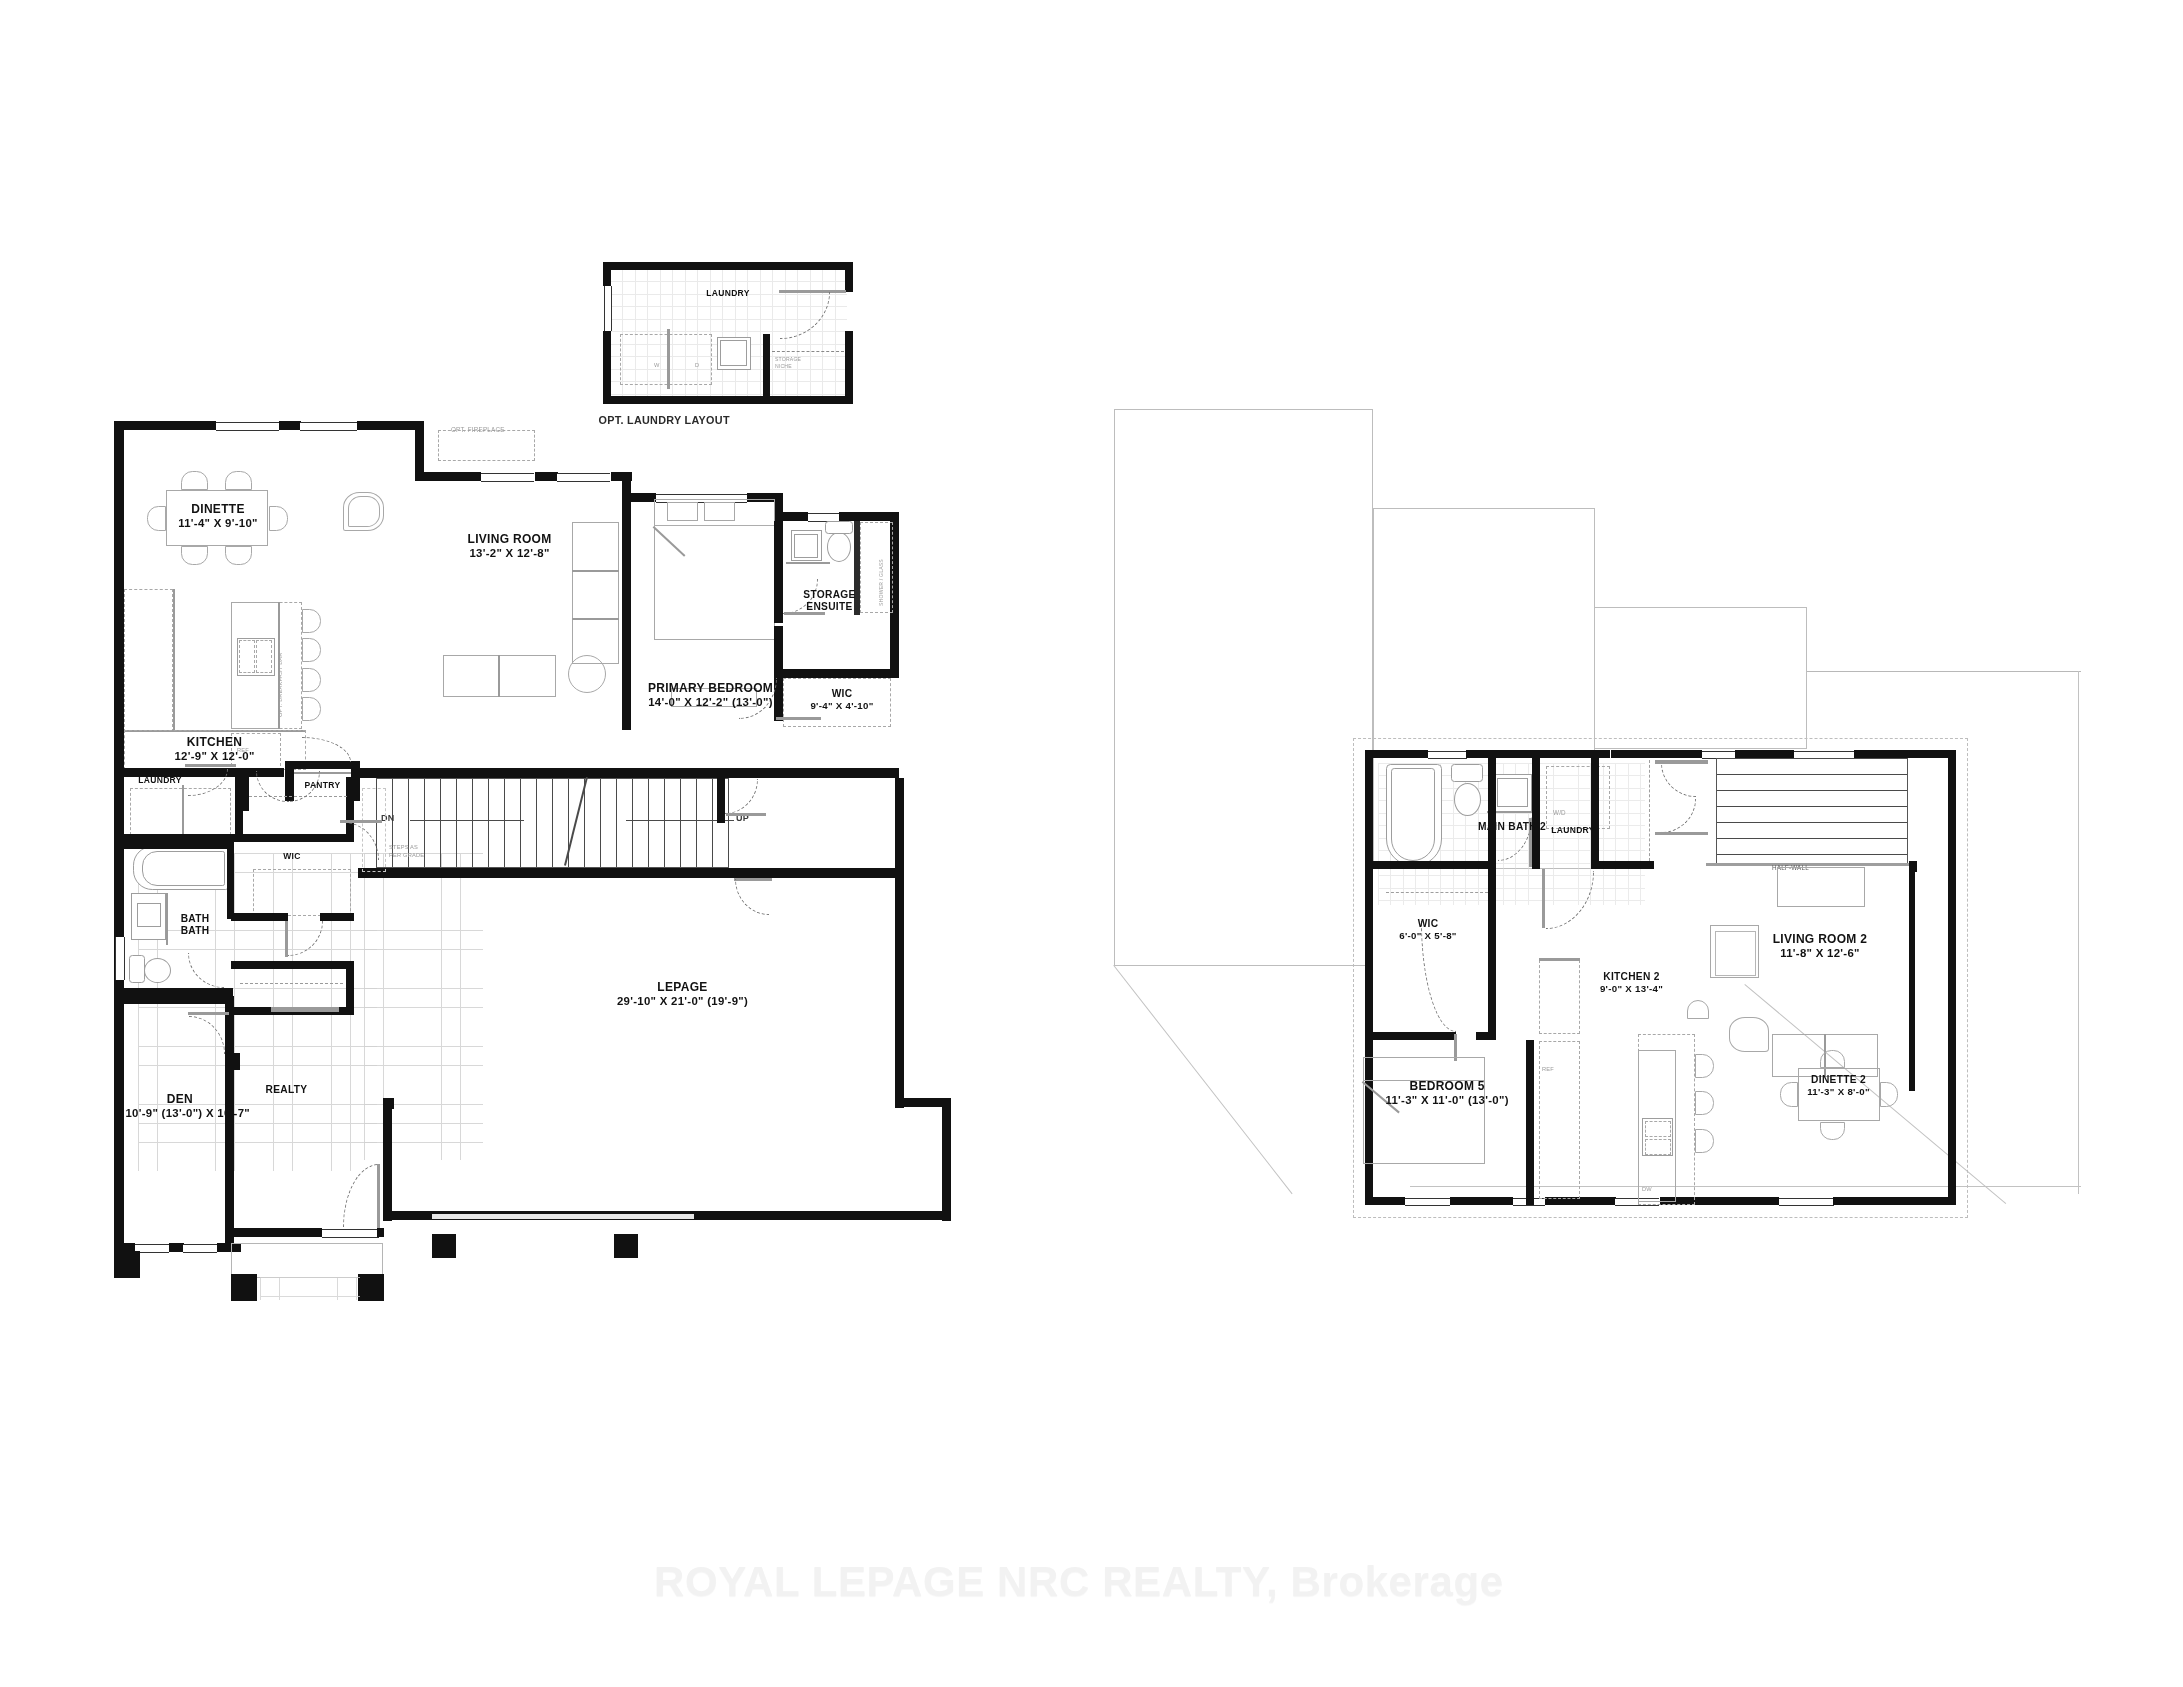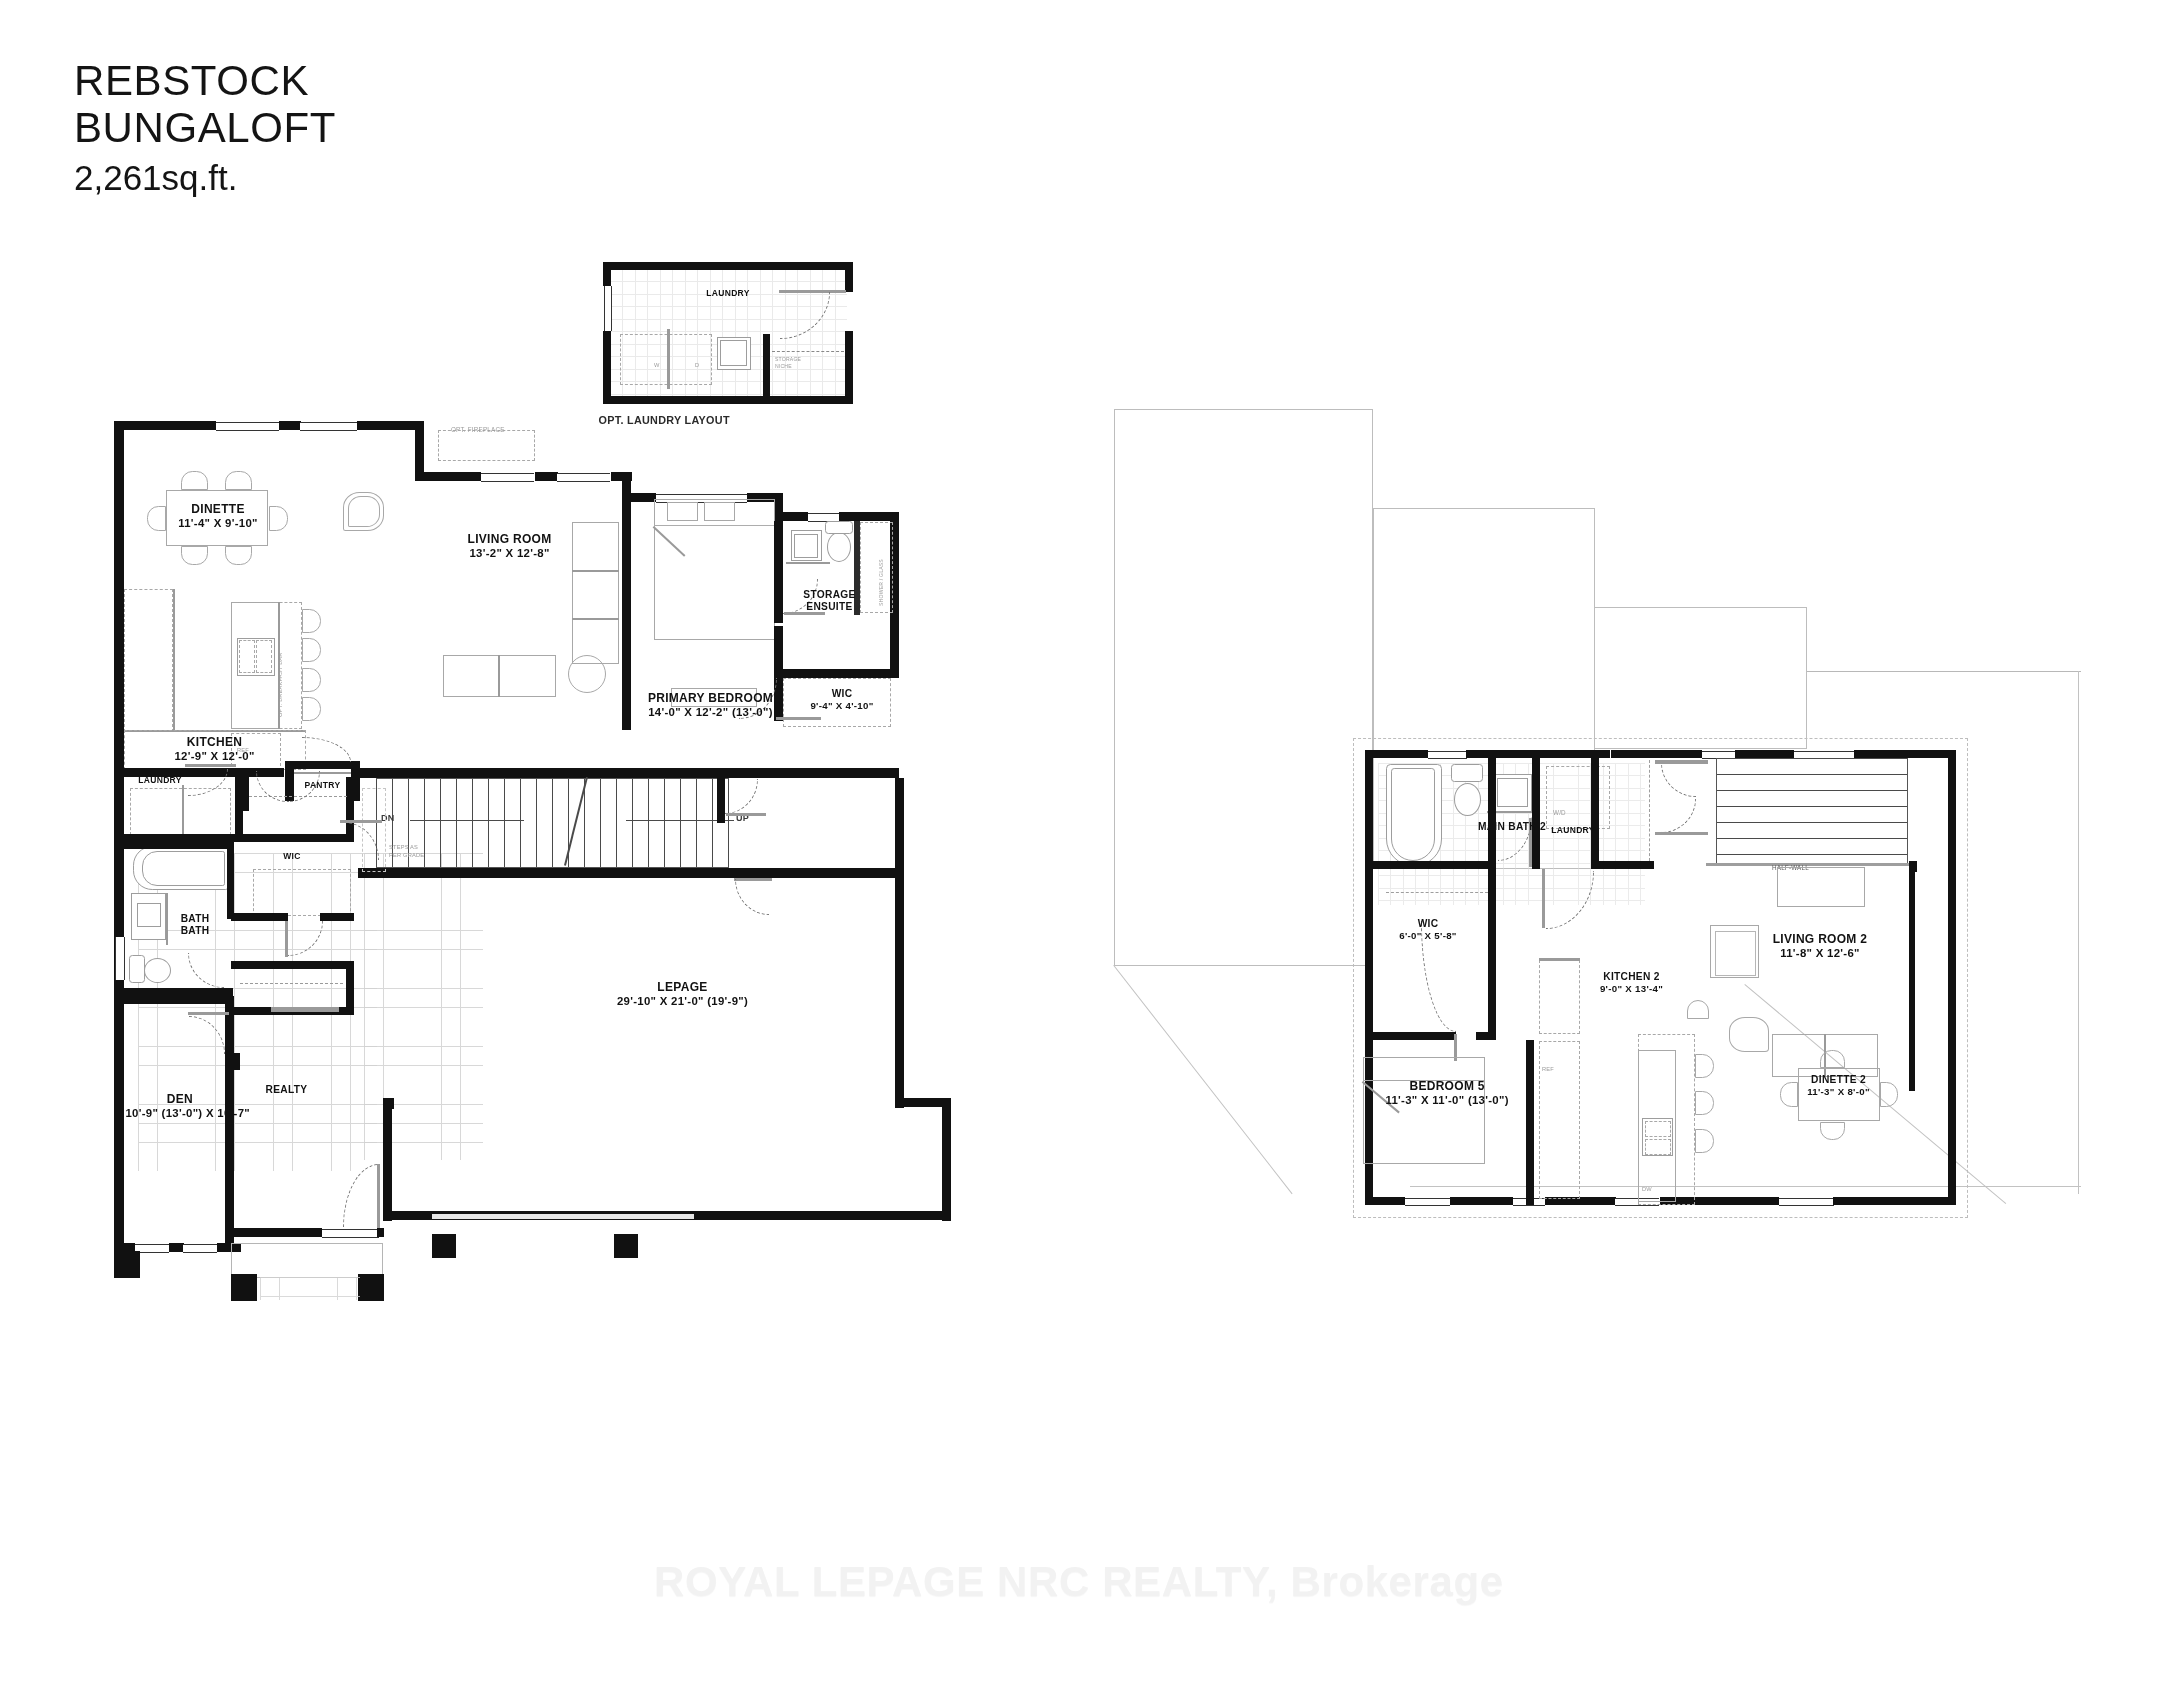--- a/index.html
+++ b/index.html
@@ -87,25 +87,20 @@
       font-family:"Liberation Sans", sans-serif;}
   #logo .bar{position:absolute;left:32px;right:32px;top:60px;height:2.3px;background:#fff;}
   #logo .homes{position:absolute;left:0;right:0;top:65px;text-align:center;
       color:#fff;font-size:13px;font-weight:700;letter-spacing:5.1px;}
 </style>
 </head>
 <body>
 
 <div id="sheet">
 
-  <div id="title-block">
-    <div class="tl">REBSTOCK</div>
-    <div class="tl">BUNGALOFT</div>
-    <div class="sq">2,261sq.ft.</div>
-  </div>
 
   <div class="plan" id="opt-laundry" style="left:603px;top:262px;width:250px;height:142px;">
 
     <div class="tilefine" style="left:6.8px;top:6.8px;width:237px;height:128px;opacity:.55;"></div>
 
     <div class="w" style="left:0;top:0;width:250px;height:8px;"></div>
     <div class="w" style="left:0;top:134px;width:250px;height:8px;"></div>
     <div class="w" style="left:0;top:0;width:8px;height:24px;"></div>
     <div class="w" style="left:0;top:69px;width:8px;height:73px;"></div>
     <div class="w" style="left:242px;top:0;width:8px;height:30px;"></div>
@@ -353,21 +348,21 @@
       <span class="dm">11'-4" X 9'-10"</span>
     </div>
     <div class="rlab" style="left:330px;top:111px;width:131px;">
       <span class="nm">LIVING ROOM</span>
       <span class="dm">13'-2" X 12'-8"</span>
     </div>
     <div class="rlab" style="left:38px;top:314px;width:125px;">
       <span class="nm">KITCHEN</span>
       <span class="dm">12'-9" X 12'-0"</span>
     </div>
-    <div class="rlab" style="left:500px;top:270px;width:193px;">
+    <div class="rlab" style="left:500px;top:260px;width:193px;">
       <span class="nm">PRIMARY BEDROOM</span>
       <span class="dm">14'-0" X 12'-2" (13'-0")</span>
     </div>
     <div class="rlab sm" style="left:677px;top:168px;width:77px;">
       <span class="nm">STORAGE</span>
       <span class="nm">ENSUITE</span>
     </div>
     <div class="rlab sm" style="left:677px;top:267px;width:102px;">
       <span class="nm">WIC</span>
       <span class="dm">9'-4" X 4'-10"</span>

